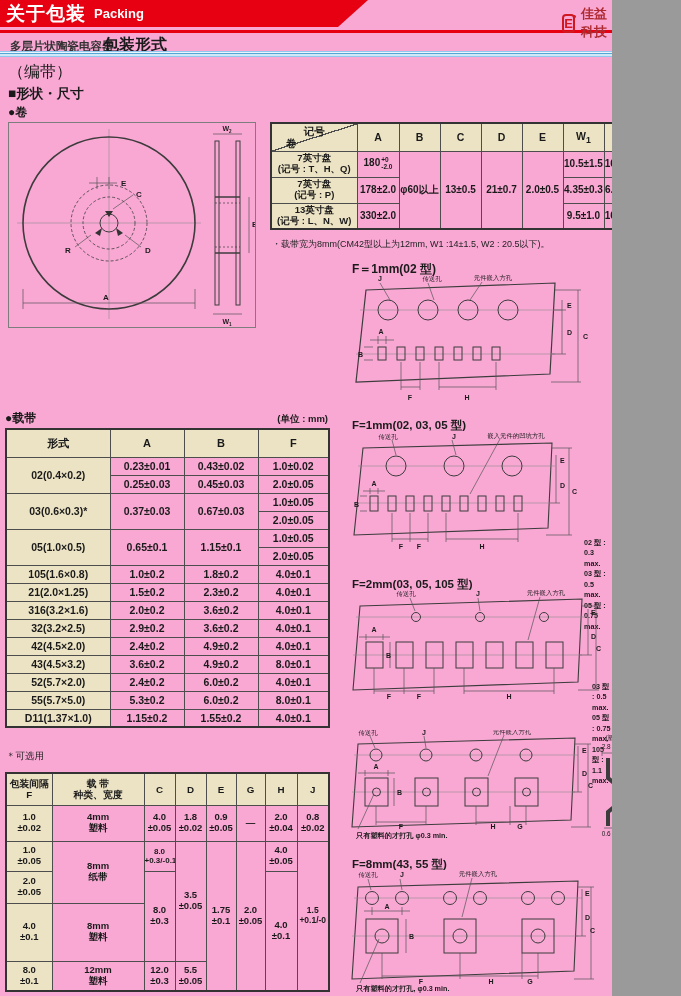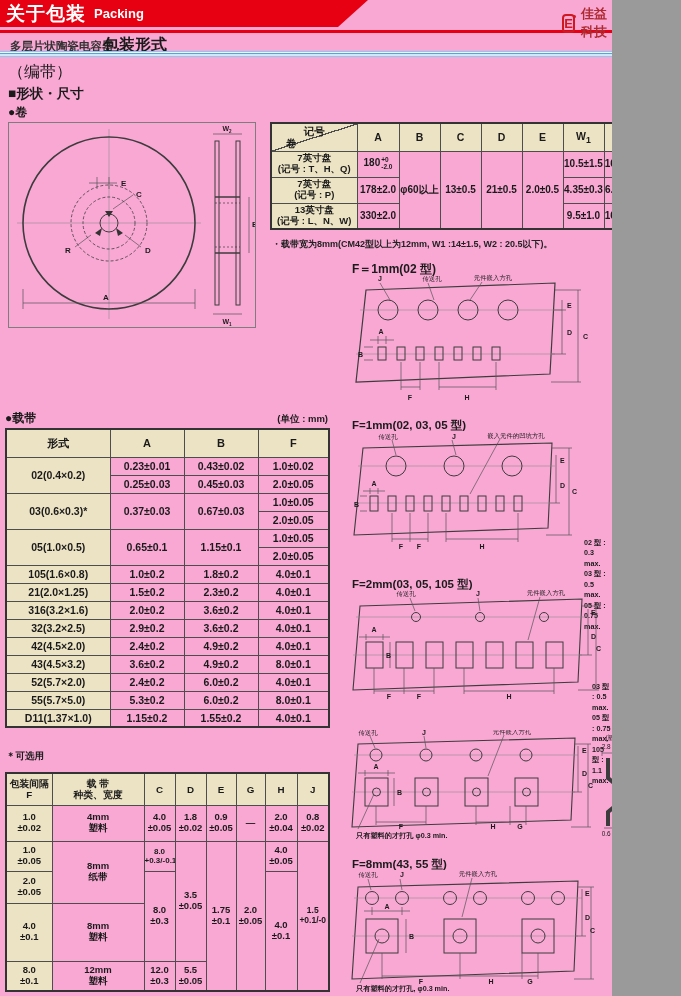--- a/index.html
+++ b/index.html
@@ -36,32 +36,32 @@
 .hd{background:#ece3c4}
 .pre{white-space:pre-line}
 .reel-tbl{font-size:10px;line-height:1.15}
 .reel-tbl th{height:28px;font-size:10.5px}
 .reel-tbl td{height:26px}
 .reel-tbl .nm{font-size:9.5px}
 .tol{display:inline-block;font-size:6.5px;line-height:1.05;white-space:pre-line;vertical-align:middle;text-align:left;margin-left:1px}
 .diag{position:relative;background-image:linear-gradient(to bottom right,transparent 48.8%,#4d4d4d 48.8%,#4d4d4d 51.2%,transparent 51.2%),linear-gradient(#ece3c4,#ece3c4)}
 .diag .ct{position:absolute;top:1px;left:0;right:0;text-align:center}
 .diag .cb{position:absolute;bottom:1px;left:14px}
-.note{font-size:9px;font-weight:bold;color:#222}
+.note{font-size:9px;font-weight:normal;color:#222}
 .tape-tbl{font-size:10.5px}
 .tape-tbl th{height:28px;font-size:11px}
 .tape-tbl td{height:18px}
 .int-tbl{font-size:9.5px;line-height:1.15}
 .int-tbl th{height:32px;font-size:9.8px}
 .int-tbl .r1 td{height:36px}
 .int-tbl .r2 td{height:30px}
 .int-tbl .r3 td{height:32px}
 .int-tbl .r4 td{height:58px}
 .int-tbl .r5 td{height:30px}
-.fnote{font-size:9.5px;font-weight:bold}
+.fnote{font-size:9.5px;font-weight:normal}
 .ftitle{font-size:11.5px;font-weight:bold}
 .notes3{font-size:7.2px;font-weight:bold;line-height:1.45}
 .dnote{font-size:7.2px;font-weight:bold}
 .reel-box{border:1px solid #7d7d7d}
 </style>
 </head>
 <body>
 
 <div class="page">
 
@@ -158,21 +158,21 @@
       <th class="hd"><span>W</span><sub>2</sub></th>
       <th class="hd">R</th>
     </tr>
     <tr>
       <td class="hd pre nm">7英寸盘
 (记号 : T、H、Q)</td>
       <td><span>180</span><span class="tol">+0
 -2.0</span></td>
       <td rowspan="3">φ60以上</td>
       <td rowspan="3">13±0.5</td>
-      <td rowspan="3">21±0.5</td>
+      <td rowspan="3">21±0.7</td>
       <td rowspan="3">2.0±0.5</td>
       <td>10.5±1.5</td>
       <td>16.5以下</td>
       <td rowspan="3">1.0</td>
     </tr>
     <tr>
       <td class="hd pre nm">7英寸盘
 (记号 : P)</td>
       <td>178±2.0</td>
       <td>4.35±0.3</td>

